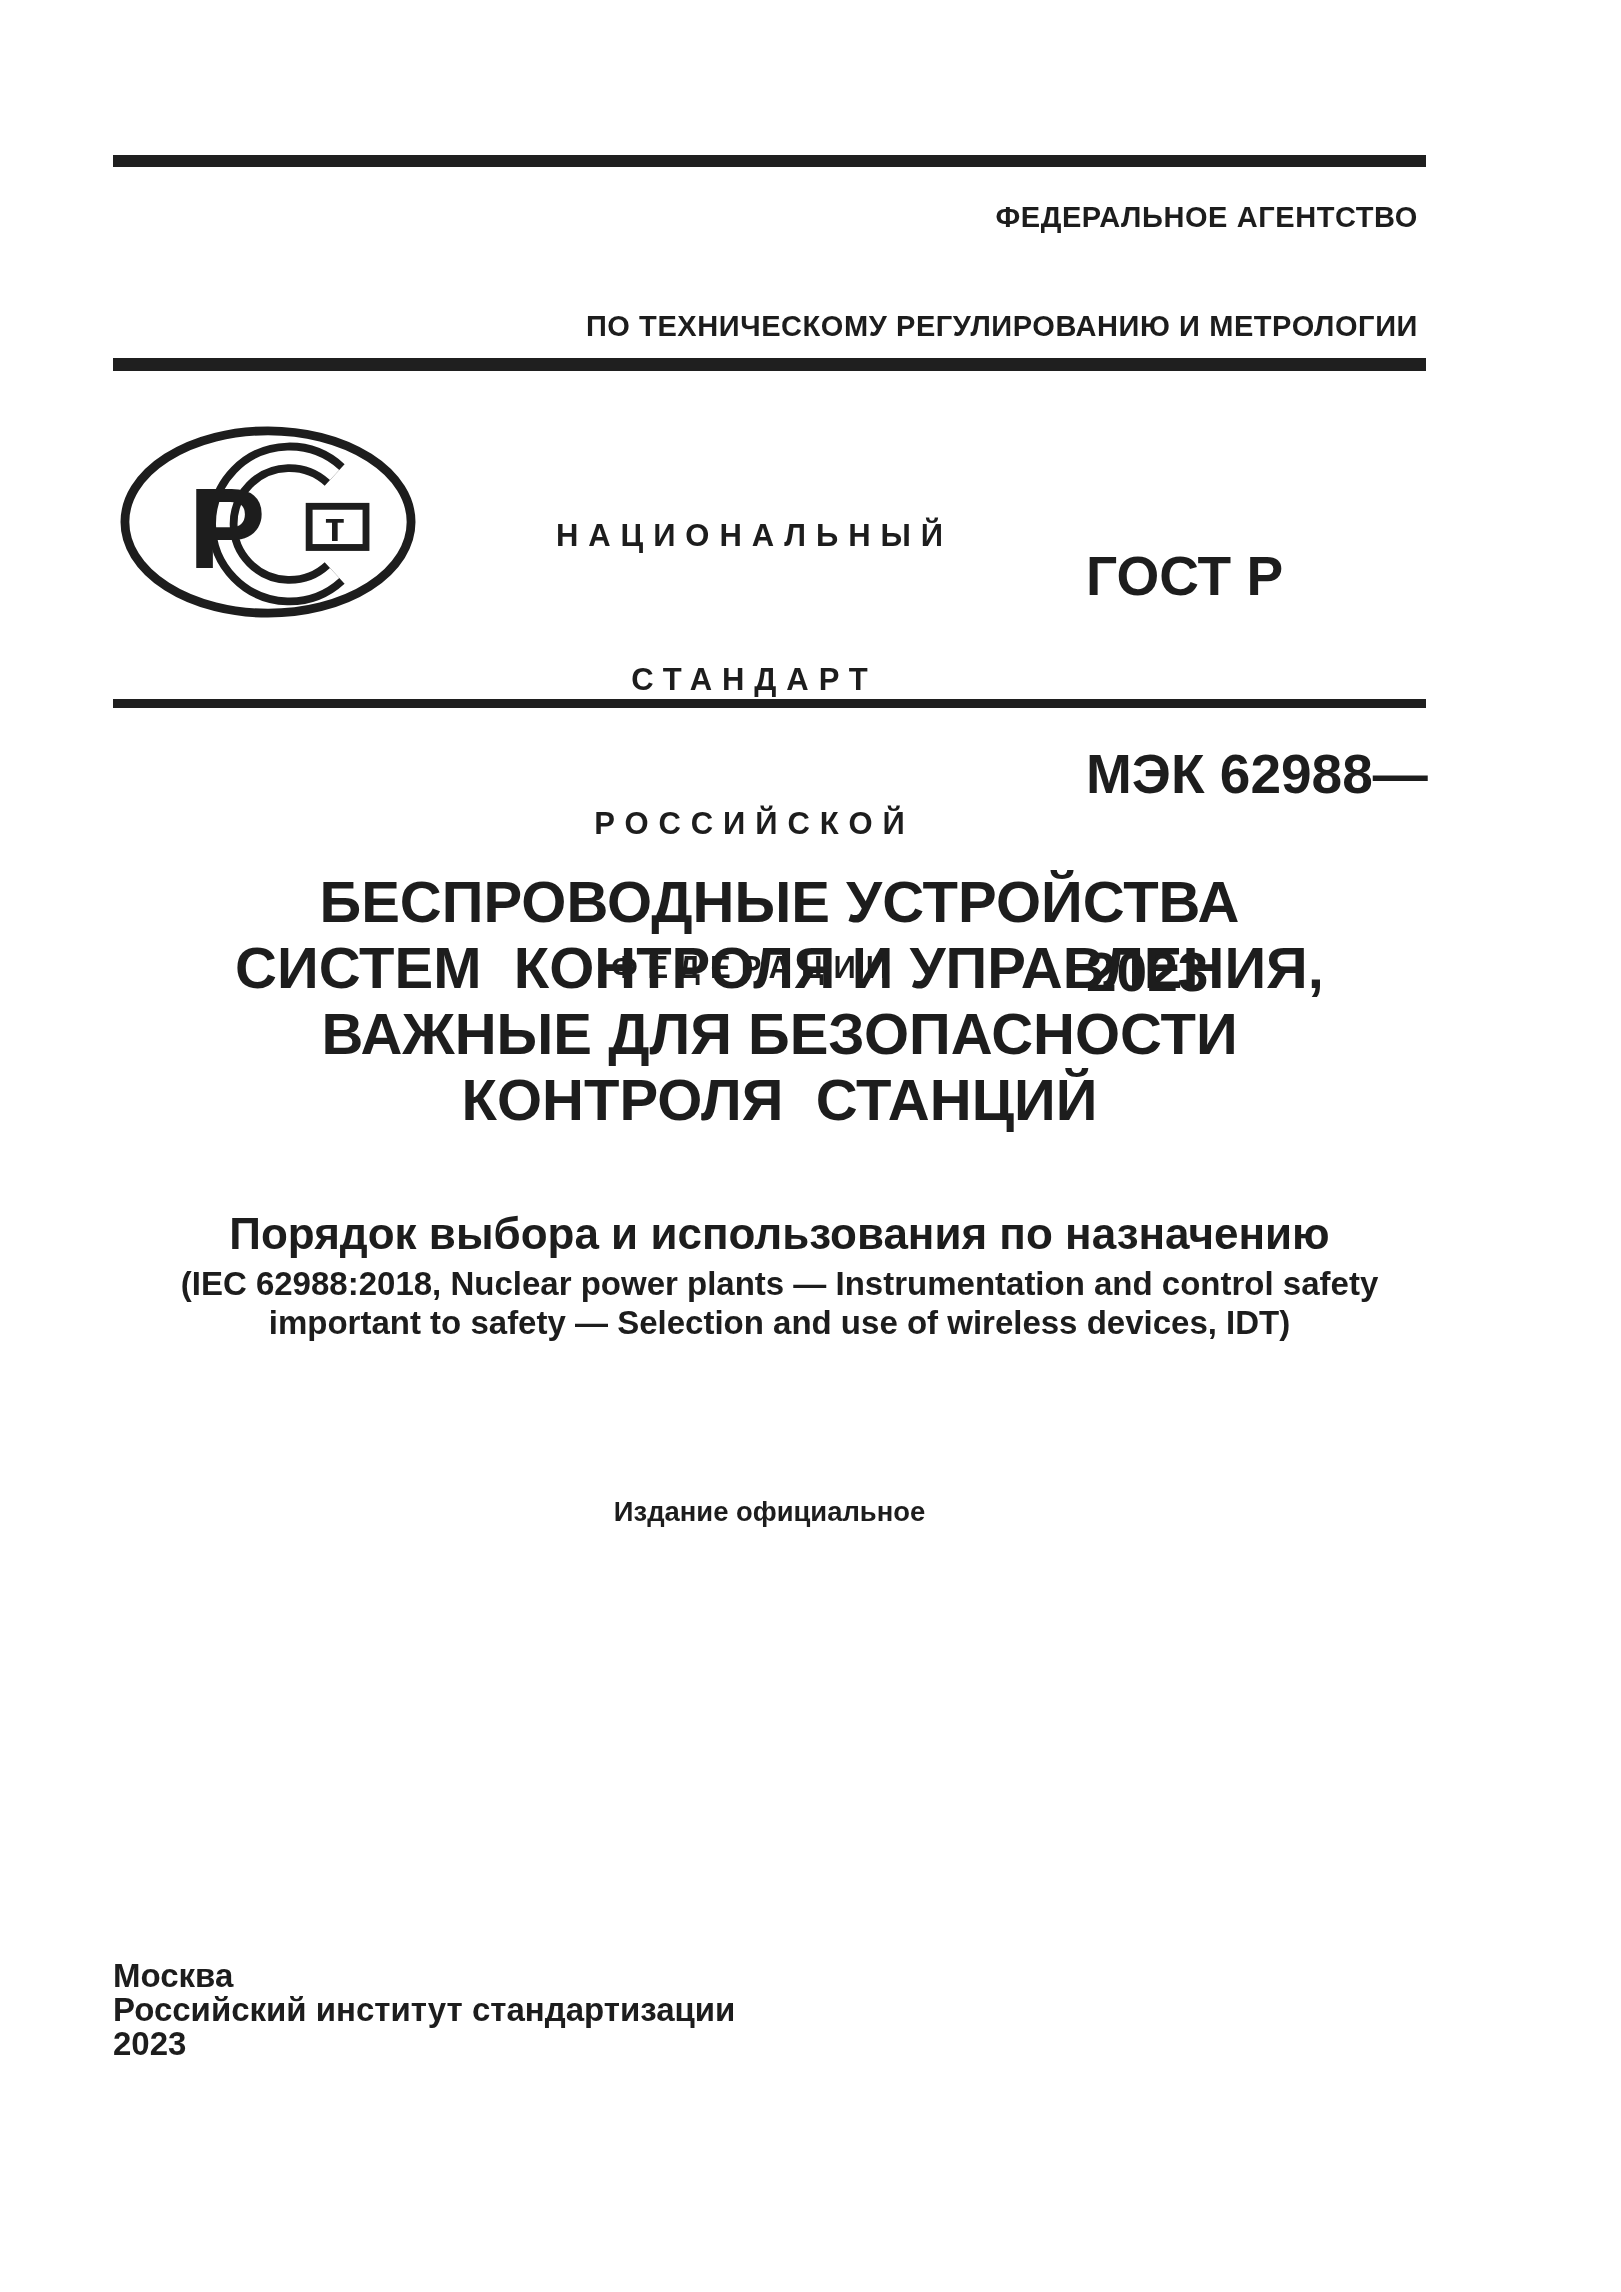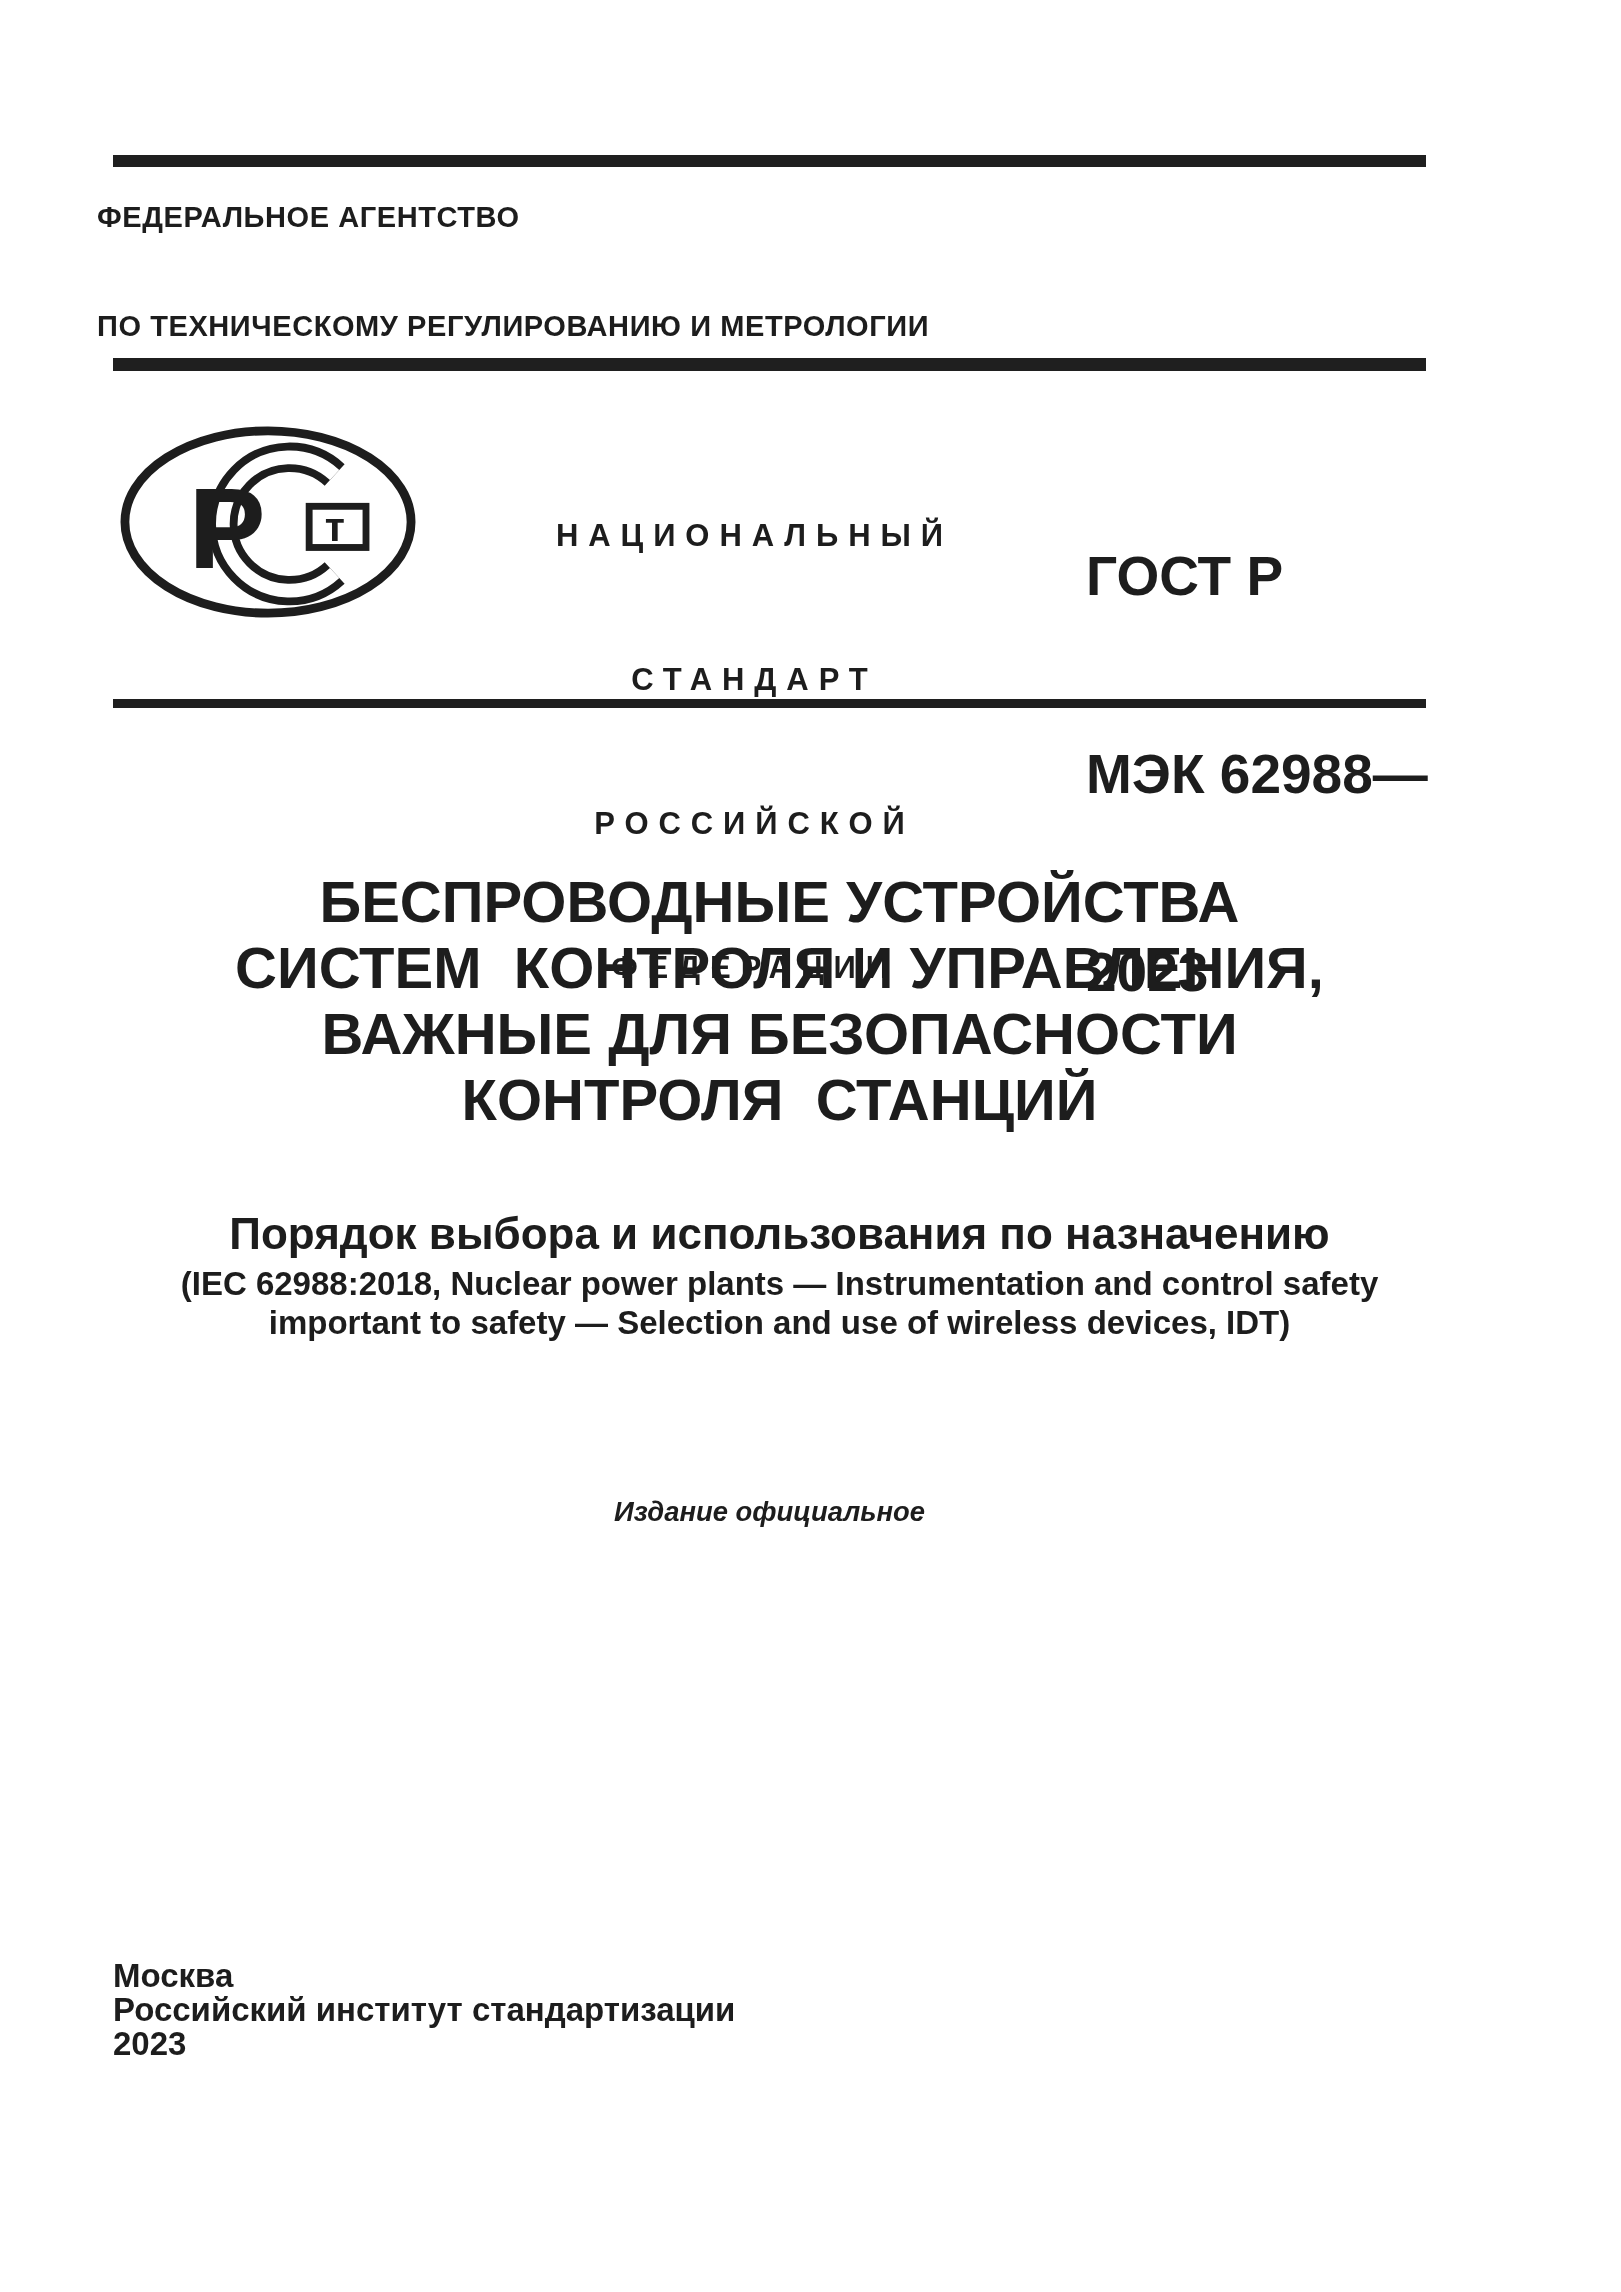--- a/index.html
+++ b/index.html
@@ -23,23 +23,23 @@
     position: absolute;
     left: 113px;
     width: 1313px;
     background: #1f1f1f;
   }
   .rule-1 { top: 155px; height: 11.8px; }
   .rule-2 { top: 358px; height: 12.7px; }
   .rule-3 { top: 699px; height: 8.8px; }
 
   .agency-line {
-    left: 97px;
+    left: 105px;
     width: 1313px;
-    text-align: left;
+    text-align: right;
     font-size: 29px;
     line-height: 31px;
     letter-spacing: 0.02em;
     white-space: pre;
   }
   .agency-1 { top: 202px; }
   .agency-2 { top: 268px; margin-top: 43px; }
 
   .logo {
     left: 116px;
@@ -99,21 +99,20 @@
   }
   .iec-ref .i-line { white-space: pre; }
 
   .edition-note {
     left: 113px;
     top: 1496px;
     width: 1313px;
     text-align: center;
     font-size: 27.4px;
     line-height: 31px;
-    font-style: italic;
   }
 
   .imprint {
     left: 113px;
     top: 1959px;
     width: 1313px;
     font-size: 33px;
     line-height: 34px;
   }
 </style>

